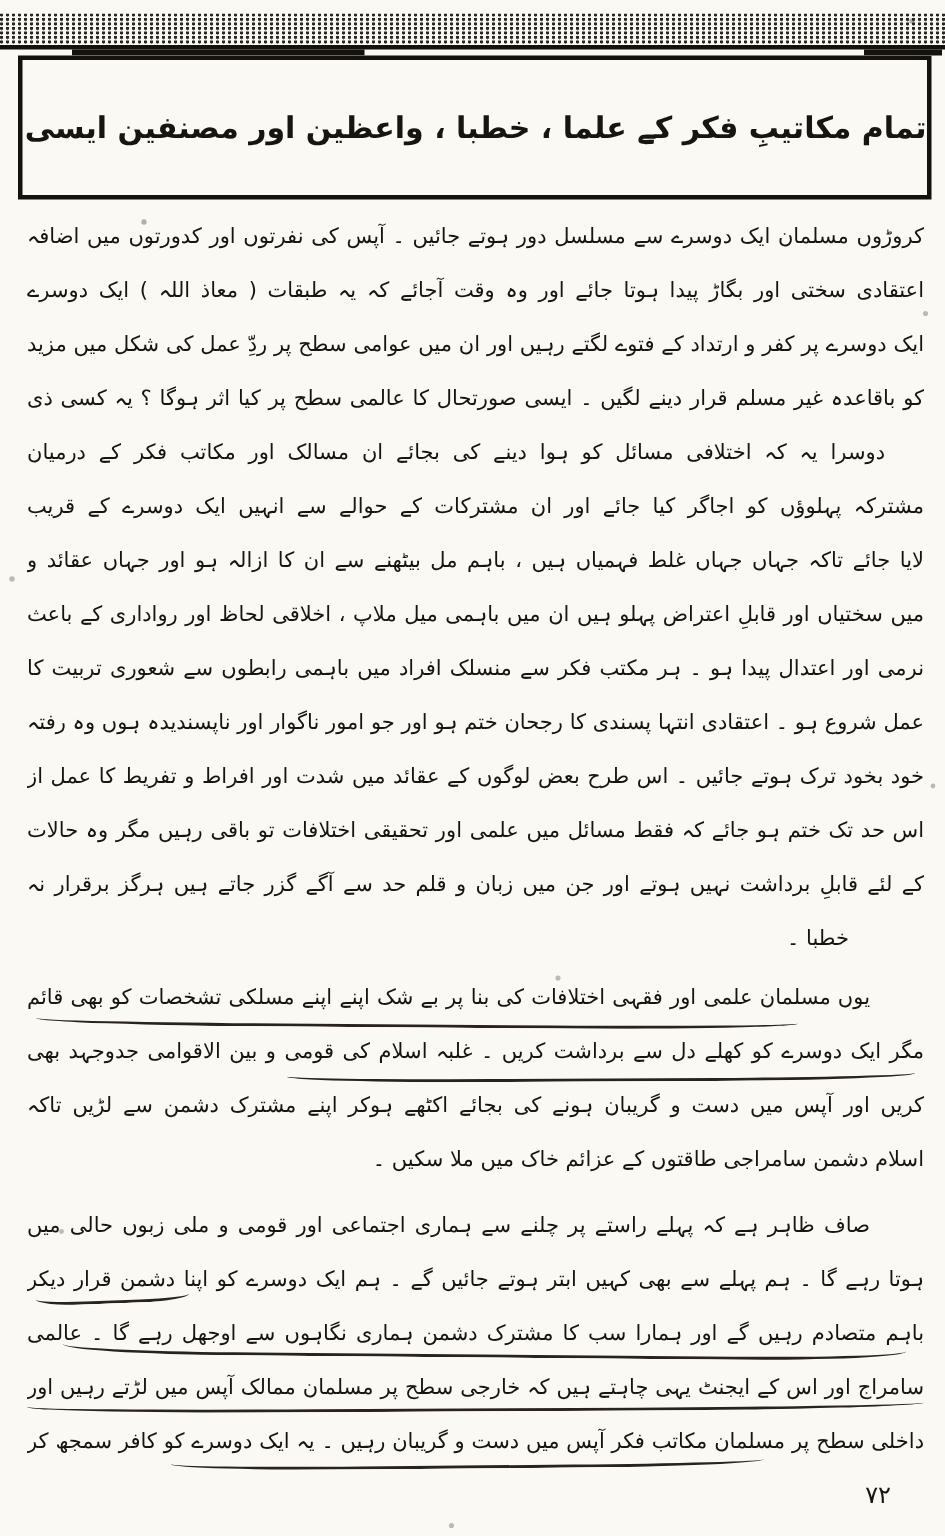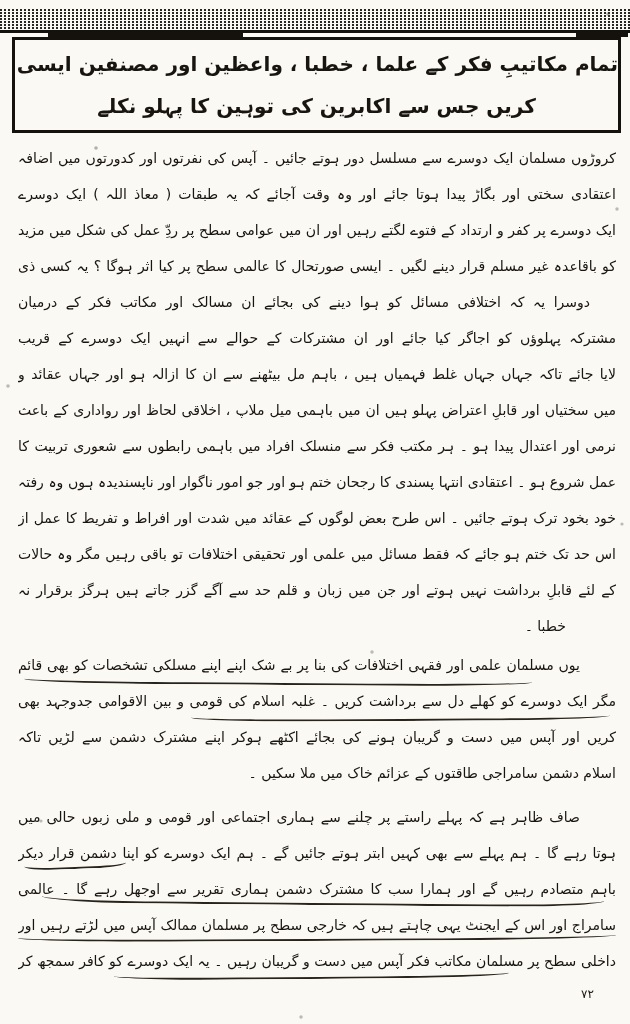--- a/index.html
+++ b/index.html
@@ -76,21 +76,21 @@
   .u-p3l2 { left: 1%;  width: 85%; transform: rotate(0.4deg); }
   .u-p3l3 { left: 29%; width: 70%; transform: rotate(-0.3deg); }
   .u-p4l2 { left: 1%;  width: 17%; transform: rotate(-2.2deg); }
   .u-p4l3 { left: 4%;  width: 94%; height: 11px; border-radius: 50% / 16px; transform: rotate(0.5deg); }
   .u-p4l4 { left: 0;   width: 100%; transform: rotate(-0.3deg); }
 
   
   .page-number {
     position: absolute; top: 987px; right: 36px;
     direction: rtl;
-    font-size: 12px;
+    font-size: 16px;
     letter-spacing: 1px;
   }
 
   
   .specks {
     position: absolute; top: 0; left: 0; width: 2px; height: 2px;
     border-radius: 50%;
     background: transparent;
     box-shadow:
       95px 147px 0 0.8px rgba(45,38,30,0.35),
@@ -103,21 +103,20 @@
       300px 1016px 0 0.7px rgba(45,38,30,0.3);
   }
 </style>
 </head>
 <body>
 
 <div class="deco-band"></div>
 
 <div class="head-box">
   <div class="head-line" lang="ur">تمام مکاتیبِ فکر کے علما ، خطبا ، واعظین اور مصنفین ایسی تحریر و تقریر سے اجتناب</div>
-  <div class="head-line" lang="ur">کریں جس سے اکابرین کی توہین کا پہلو نکلے</div>
 </div>
 
 <div class="body-text">
 
   <div class="para">
     <div class="tline" lang="ur">کروڑوں مسلمان ایک دوسرے سے مسلسل دور ہوتے جائیں ۔ آپس کی نفرتوں اور کدورتوں میں اضافہ ہو ،</div>
     <div class="tline" lang="ur">اعتقادی سختی اور بگاڑ پیدا ہوتا جائے اور وہ وقت آجائے کہ یہ طبقات ( معاذ اللہ ) ایک دوسرے</div>
     <div class="tline" lang="ur">ایک دوسرے پر کفر و ارتداد کے فتوے لگتے رہیں اور ان میں عوامی سطح پر ردِّ عمل کی شکل میں مزید</div>
     <div class="tline" lang="ur">کو باقاعدہ غیر مسلم قرار دینے لگیں ۔ ایسی صورتحال کا عالمی سطح پر کیا اثر ہوگا ؟ یہ کسی ذی شعور سے مخفی نہیں</div>
   </div>
@@ -148,21 +147,21 @@
       </div>
     <div class="tline tail" lang="ur">اسلام دشمن سامراجی طاقتوں کے عزائم خاک میں ملا سکیں ۔</div>
   </div>
 
   <div class="para gap8">
     <div class="tline ind2" lang="ur">صاف ظاہر ہے کہ پہلے راستے پر چلنے سے ہماری اجتماعی اور قومی و ملی زبوں حالی میں اضافہ</div>
     <div class="tline" lang="ur">ہوتا رہے گا ۔ ہم پہلے سے بھی کہیں ابتر ہوتے جائیں گے ۔ ہم ایک دوسرے کو اپنا دشمن قرار دیکر</div>
       <div class="hu-row" style="position:relative;">
         <div class="hu u-p4l2" style="bottom:2px;"></div>
       </div>
-    <div class="tline" lang="ur">باہم متصادم رہیں گے اور ہمارا سب کا مشترک دشمن ہماری تقریر سے اوجھل رہے گا ۔ عالمی</div>
+    <div class="tline" lang="ur">باہم متصادم رہیں گے اور ہمارا سب کا مشترک دشمن ہماری نگاہوں سے اوجھل رہے گا ۔ عالمی</div>
       <div class="hu-row" style="position:relative;">
         <div class="hu u-p4l3" style="bottom:2px;"></div>
       </div>
     <div class="tline" lang="ur">سامراج اور اس کے ایجنٹ یہی چاہتے ہیں کہ خارجی سطح پر مسلمان ممالک آپس میں لڑتے رہیں اور</div>
       <div class="hu-row" style="position:relative;">
         <div class="hu u-p4l4" style="bottom:2px;"></div>
       </div>
     <div class="tline" lang="ur">داخلی سطح پر مسلمان مکاتب فکر آپس میں دست و گریبان رہیں ۔ یہ ایک دوسرے کو کافر سمجھ کر باہم</div>
   </div>
 

